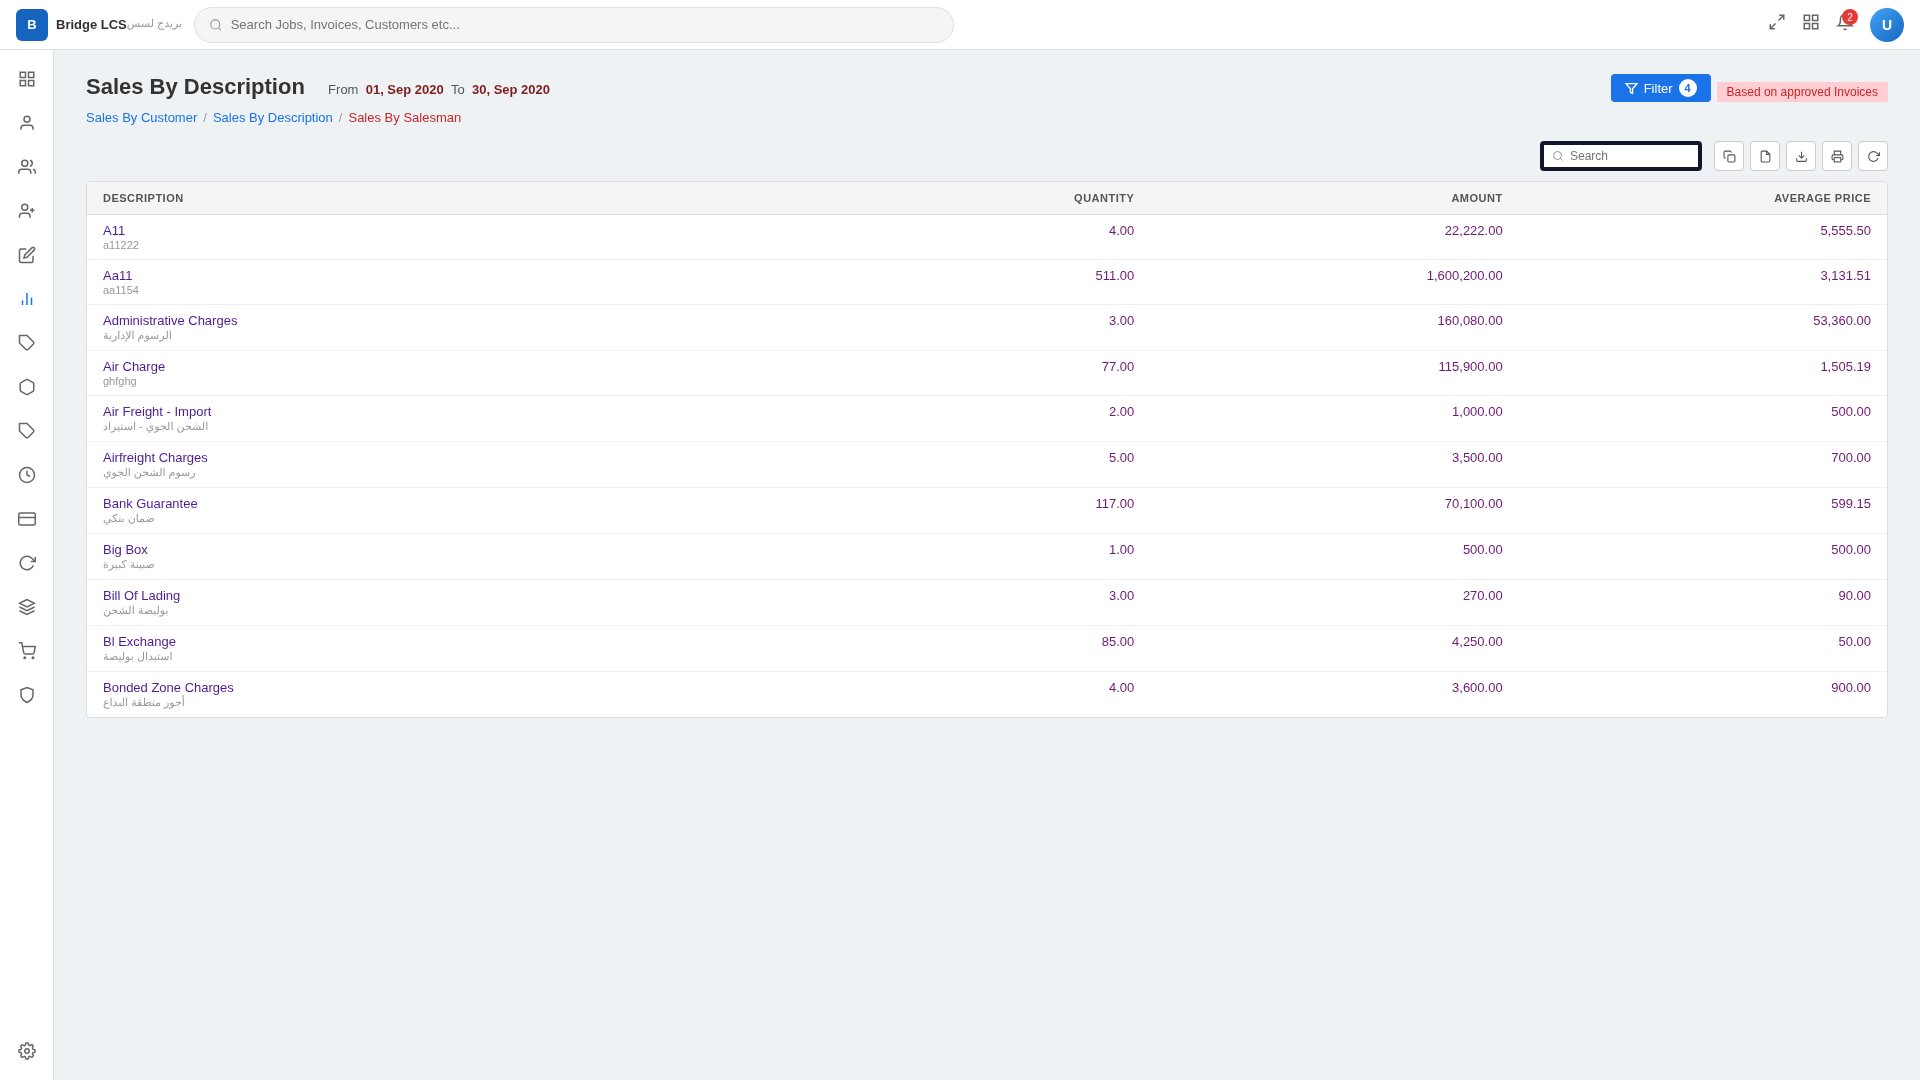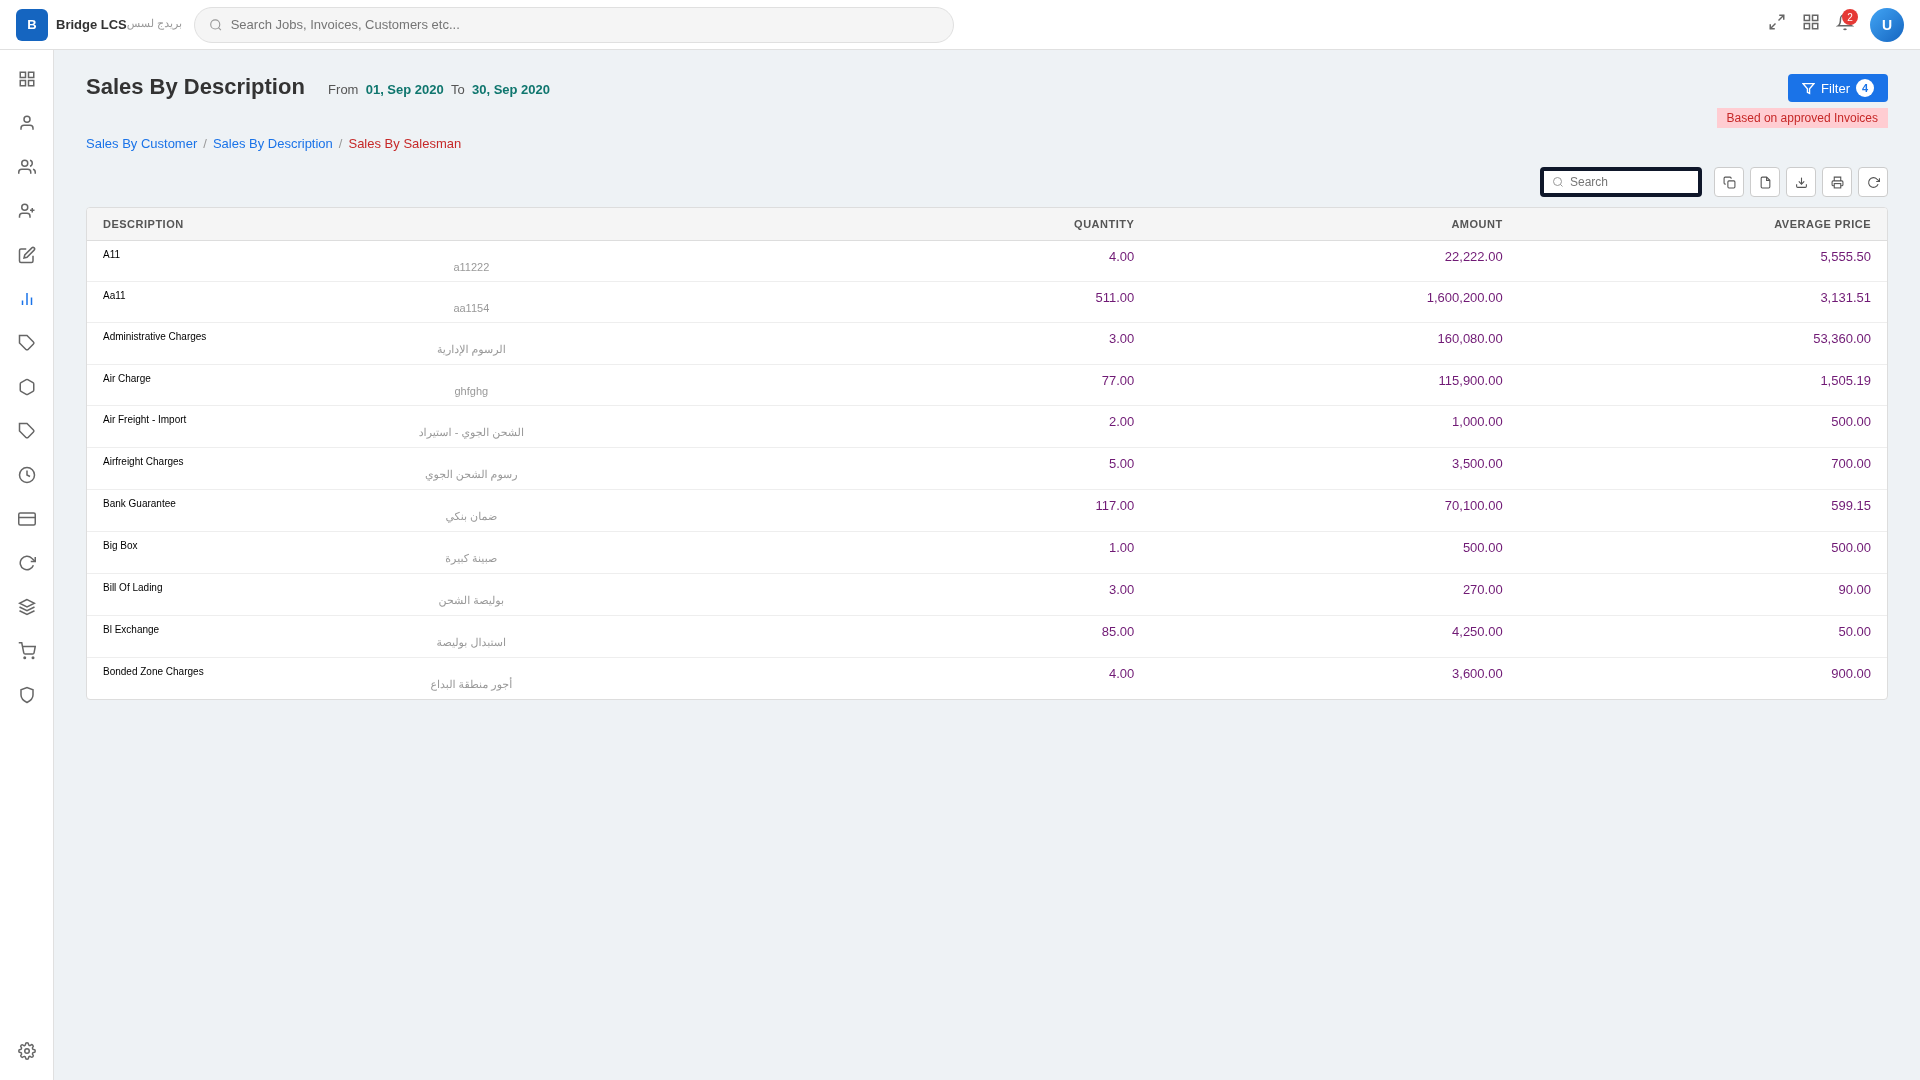--- a/index.html
+++ b/index.html
@@ -108,23 +108,23 @@
 
     
     .page-header {
       display: flex;
       align-items: flex-start;
       justify-content: space-between;
       margin-bottom: 8px;
     }
     .page-title { font-size: 22px; font-weight: 600; color: #333; }
     .date-range { font-size: 13px; color: #555; margin-left: 16px; }
-    .date-range .date-blue { color: #0f766e; font-weight: 600; }
-
-    .header-right { display: flex; flex-direction: column; align-items: flex-end; gap: 6px; }
+    .date-range .date-blue { color: #7f1d1d; font-weight: 600; }
+
+    .header-right { display: flex; flex-direction: row; align-items: flex-end; gap: 6px; }
     .filter-btn {
       background: #1a73e8; color: #fff;
       border: none; border-radius: 4px;
       padding: 5px 14px; font-size: 13px;
       cursor: pointer; display: flex; align-items: center; gap: 6px;
     }
     .filter-count {
       background: #fff; color: #1a73e8;
       border-radius: 50%; width: 18px; height: 18px;
       font-size: 11px; font-weight: bold;
@@ -191,22 +191,22 @@
 
     .table-data-row {
       display: grid;
       grid-template-columns: 3fr 1.2fr 1.5fr 1.5fr;
       border-bottom: 1px solid #eee;
       padding: 8px 16px;
     }
     .table-data-row:last-child { border-bottom: none; }
 
     .cell-desc { display: flex; flex-direction: column; gap: 1px; }
-    .cell-name { font-size: 10px; color: #000000; }
-    .cell-sub { font-size: 11px; color: #999; direction: rtl; text-align: center; }
+    .cell-name { font-size: 13px; color: #4c1d95; }
+    .cell-sub { font-size: 11px; color: #999; direction: rtl; text-align: left; }
     .cell-num { font-size: 13px; color: #701a75; text-align: right; }
 
     
     .content-area::-webkit-scrollbar { width: 8px; }
     .content-area::-webkit-scrollbar-track { background: #eef2f5; }
     .content-area::-webkit-scrollbar-thumb { background: #bbb; border-radius: 4px; }
 
     .title-date-row {
       display: flex; align-items: baseline; gap: 0;
     }

